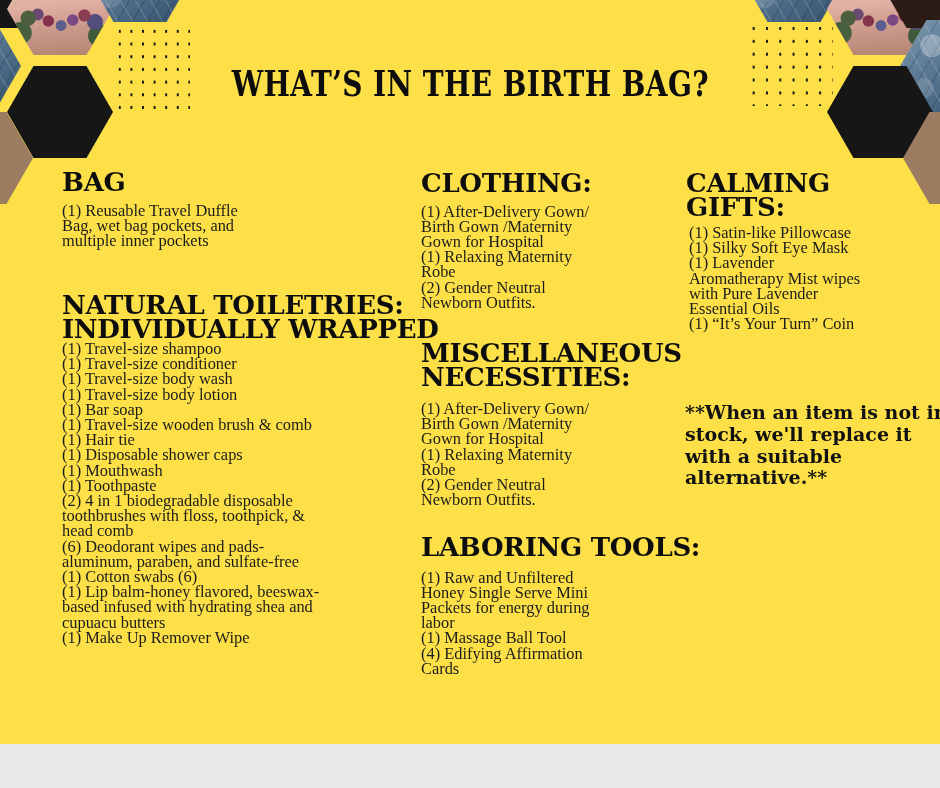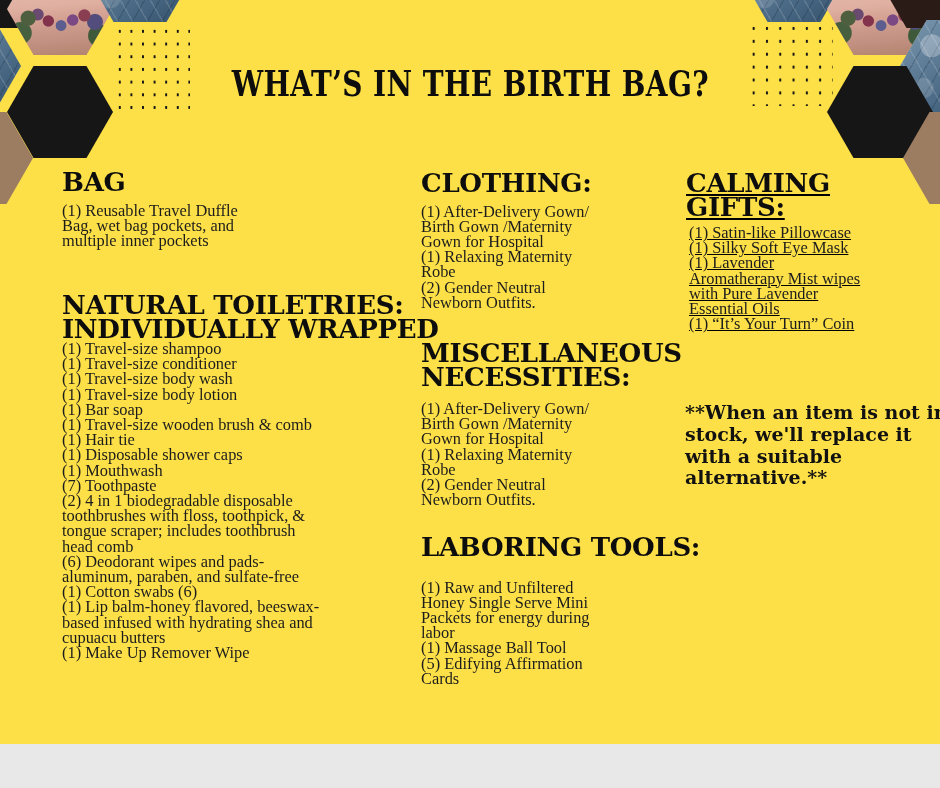--- a/index.html
+++ b/index.html
@@ -74,28 +74,28 @@
     line-height:23.5px;color:#0d0d0d;white-space:nowrap;letter-spacing:-0.3px;
   }
   .bd .ln{
     font-family:"Liberation Serif",serif;font-size:16.4px;line-height:15.2px;
     color:#1c1c1c;white-space:nowrap;
   }
   #sec-bag .bd{margin-top:8px;}
   #sec-toiletries .bd{}
   #sec-clothing .bd{margin-top:8px;}
   #sec-misc .bd{margin-top:12px;}
-  #sec-laboring .bd{margin-top:20px;}
+  #sec-laboring .bd{margin-top:10px;}
   #sec-calming .bd{margin-top:6px;padding-left:3px;}
   #sec-bag{left:62px;top:171px;}
   #sec-toiletries{left:62px;top:294px;}
   #sec-clothing{left:421px;top:172px;}
   #sec-misc{left:421px;top:342px;}
   #sec-laboring{left:421px;top:536px;}
-  #sec-calming{left:686px;top:172px;text-decoration:underline;}
+  #sec-calming{left:686px;top:172px;}
   .note{position:absolute;left:685px;top:402px;}
   .note .ln{
     font-family:"DejaVu Serif",serif;font-weight:bold;font-size:19px;
     line-height:21.8px;color:#111;white-space:nowrap;
   }
 </style>
 </head>
 <body>
 
 <div class="page">
@@ -137,24 +137,23 @@
     <div class="bd">
         <div class="ln">(1) Travel-size shampoo</div>
         <div class="ln">(1) Travel-size conditioner</div>
         <div class="ln">(1) Travel-size body wash</div>
         <div class="ln">(1) Travel-size body lotion</div>
         <div class="ln">(1) Bar soap</div>
         <div class="ln">(1) Travel-size wooden brush &amp; comb</div>
         <div class="ln">(1) Hair tie</div>
         <div class="ln">(1) Disposable shower caps</div>
         <div class="ln">(1) Mouthwash</div>
-        <div class="ln">(7) Toothpaste</div>
+        <div class="ln">(1) Toothpaste</div>
         <div class="ln">(2) 4 in 1 biodegradable disposable</div>
         <div class="ln">toothbrushes with floss, toothpick, &amp;</div>
-        <div class="ln">tongue scraper; includes toothbrush</div>
         <div class="ln">head comb</div>
         <div class="ln">(6) Deodorant wipes and pads-</div>
         <div class="ln">aluminum, paraben, and sulfate-free</div>
         <div class="ln">(1) Cotton swabs (6)</div>
         <div class="ln">(1) Lip balm-honey flavored, beeswax-</div>
         <div class="ln">based infused with hydrating shea and</div>
         <div class="ln">cupuacu butters</div>
         <div class="ln">(1) Make Up Remover Wipe</div>
       </div>
   </section>
@@ -193,21 +192,21 @@
   <section class="sec" id="sec-laboring">
     <div class="hd">
         <div class="ln">LABORING TOOLS:</div>
       </div>
     <div class="bd">
         <div class="ln">(1) Raw and Unfiltered</div>
         <div class="ln">Honey Single Serve Mini</div>
         <div class="ln">Packets for energy during</div>
         <div class="ln">labor</div>
         <div class="ln">(1) Massage Ball Tool</div>
-        <div class="ln">(5) Edifying Affirmation</div>
+        <div class="ln">(4) Edifying Affirmation</div>
         <div class="ln">Cards</div>
       </div>
   </section>
 
   <section class="sec" id="sec-calming">
     <div class="hd">
         <div class="ln">CALMING</div>
         <div class="ln">GIFTS:</div>
       </div>
     <div class="bd">

